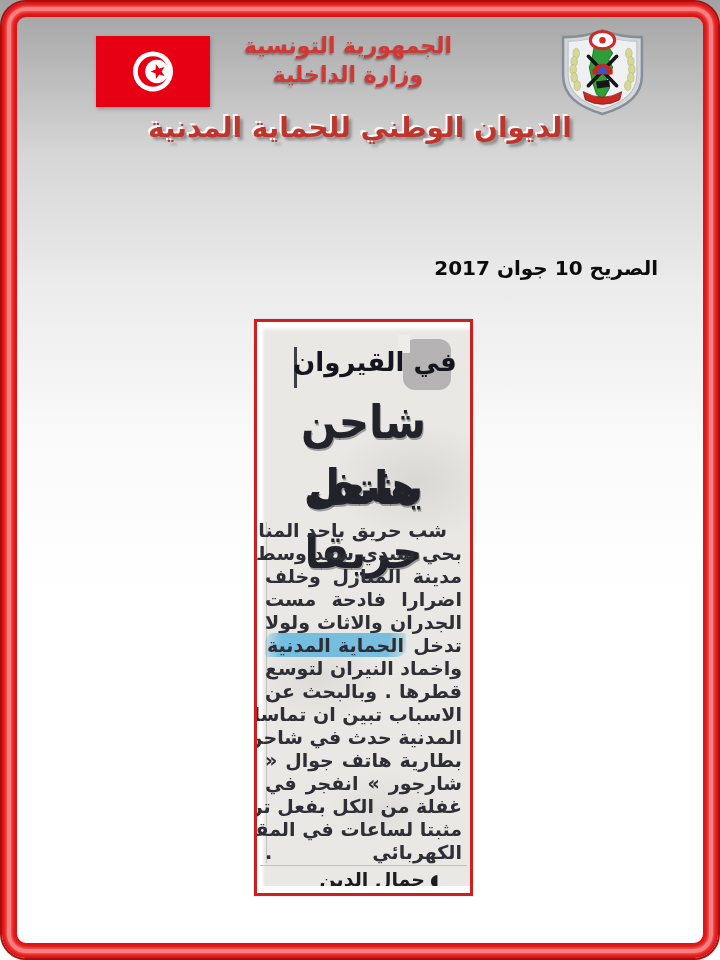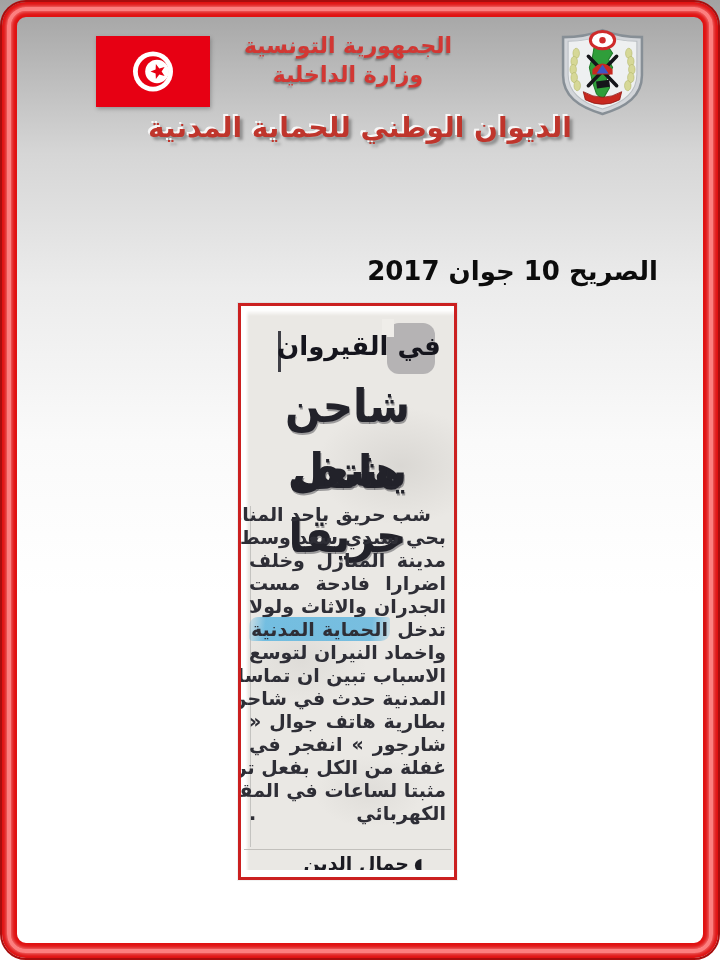--- a/index.html
+++ b/index.html
@@ -32,26 +32,26 @@
     text-shadow:-1px 2px 2px rgba(110,110,110,.85);
   }
   .page-title{
     position:absolute;left:0;right:0;top:111px;margin:0;text-align:center;white-space:nowrap;
     color:#bf352c;font-weight:bold;font-size:28px;
     text-shadow:-2px -2px 0 #f7f7f7,3px 3px 3px #8d8d8d;
     direction:rtl;
   }
   .dateline{
     position:absolute;top:256px;right:62px;direction:rtl;
-    color:#0c0c0c;font-weight:bold;font-size:26px;
+    color:#0c0c0c;font-weight:bold;font-size:20px;
   }
 
   
   .clip{
-    position:absolute;left:238px;top:303px;width:213px;height:571px;margin:0;
+    position:absolute;left:238px;top:303px;width:213px;height:571px;margin:16px;
     border:3px solid #cb2020;background:#0ea5e9;
     box-shadow:0 0 0 1px rgba(0,0,0,.05);
   }
   .paper{
     position:absolute;inset:0;overflow:hidden;
     background:
       radial-gradient(130px 90px at 75% 28%,rgba(175,172,168,.28),transparent 65%),
       radial-gradient(110px 80px at 28% 62%,rgba(175,172,168,.20),transparent 60%),
       radial-gradient(90px 60px at 60% 85%,rgba(175,172,168,.18),transparent 60%),
       #eae8e4;
@@ -175,20 +175,21 @@
       <div class="headline h2">يشعل حريقا</div>
 
       <div class="body-col" id="body-lines">
           <div class="bline first" dir="rtl"><span>شب حريق باحد المنازل</span></div>
           <div class="bline" dir="rtl"><span>بحي سيدي سعد وسط</span></div>
           <div class="bline" dir="rtl"><span>مدينة المنازل وخلف</span></div>
           <div class="bline" dir="rtl"><span>اضرارا فادحة مست</span></div>
           <div class="bline" dir="rtl"><span>الجدران والاثاث ولولا</span></div>
           <div class="bline" dir="rtl"><span>تدخل </span><span class="hl">الحماية المدنية</span></div>
           <div class="bline" dir="rtl"><span>واخماد النيران لتوسع</span></div>
+          <div class="bline" dir="rtl"><span>قطرها . وبالبحث عن</span></div>
           <div class="bline" dir="rtl"><span>الاسباب تبين ان تماسا</span></div>
           <div class="bline" dir="rtl"><span>المدنية حدث في شاحن</span></div>
           <div class="bline" dir="rtl"><span>بطارية هاتف جوال «</span></div>
           <div class="bline" dir="rtl"><span>شارجور » انفجر في</span></div>
           <div class="bline" dir="rtl"><span>غفلة من الكل بفعل تركه</span></div>
           <div class="bline" dir="rtl"><span>مثبتا لساعات في المقبس</span></div>
           <div class="bline" dir="rtl"><span>الكهربائي .</span></div>
         </div>
 
       <div class="byline">

